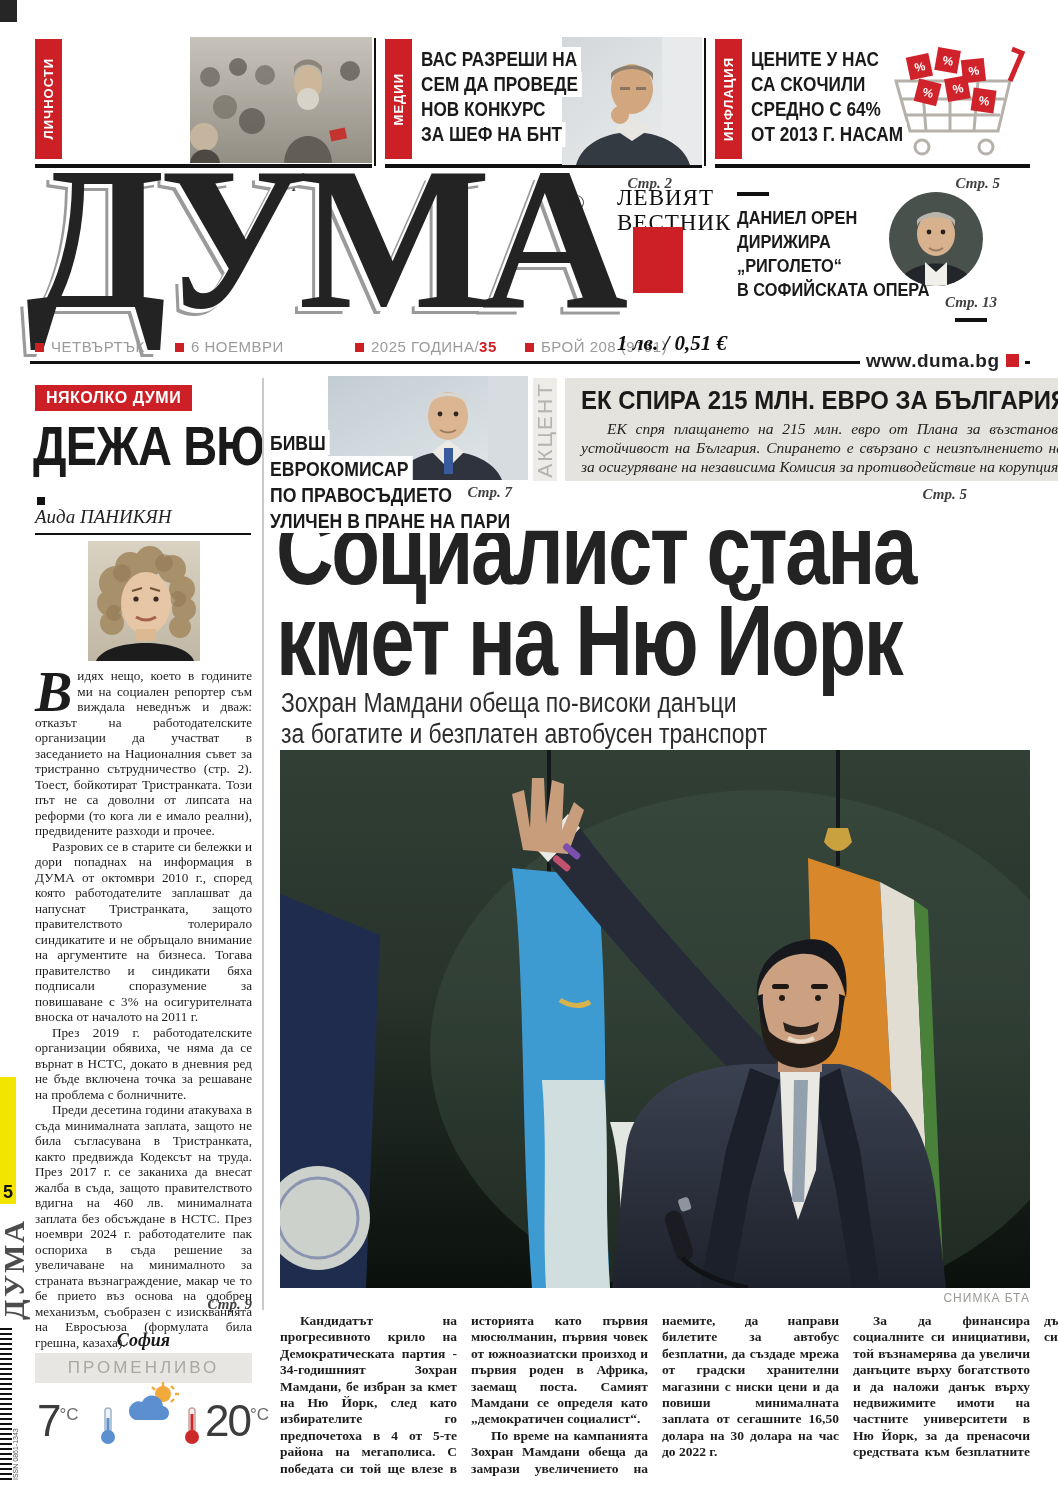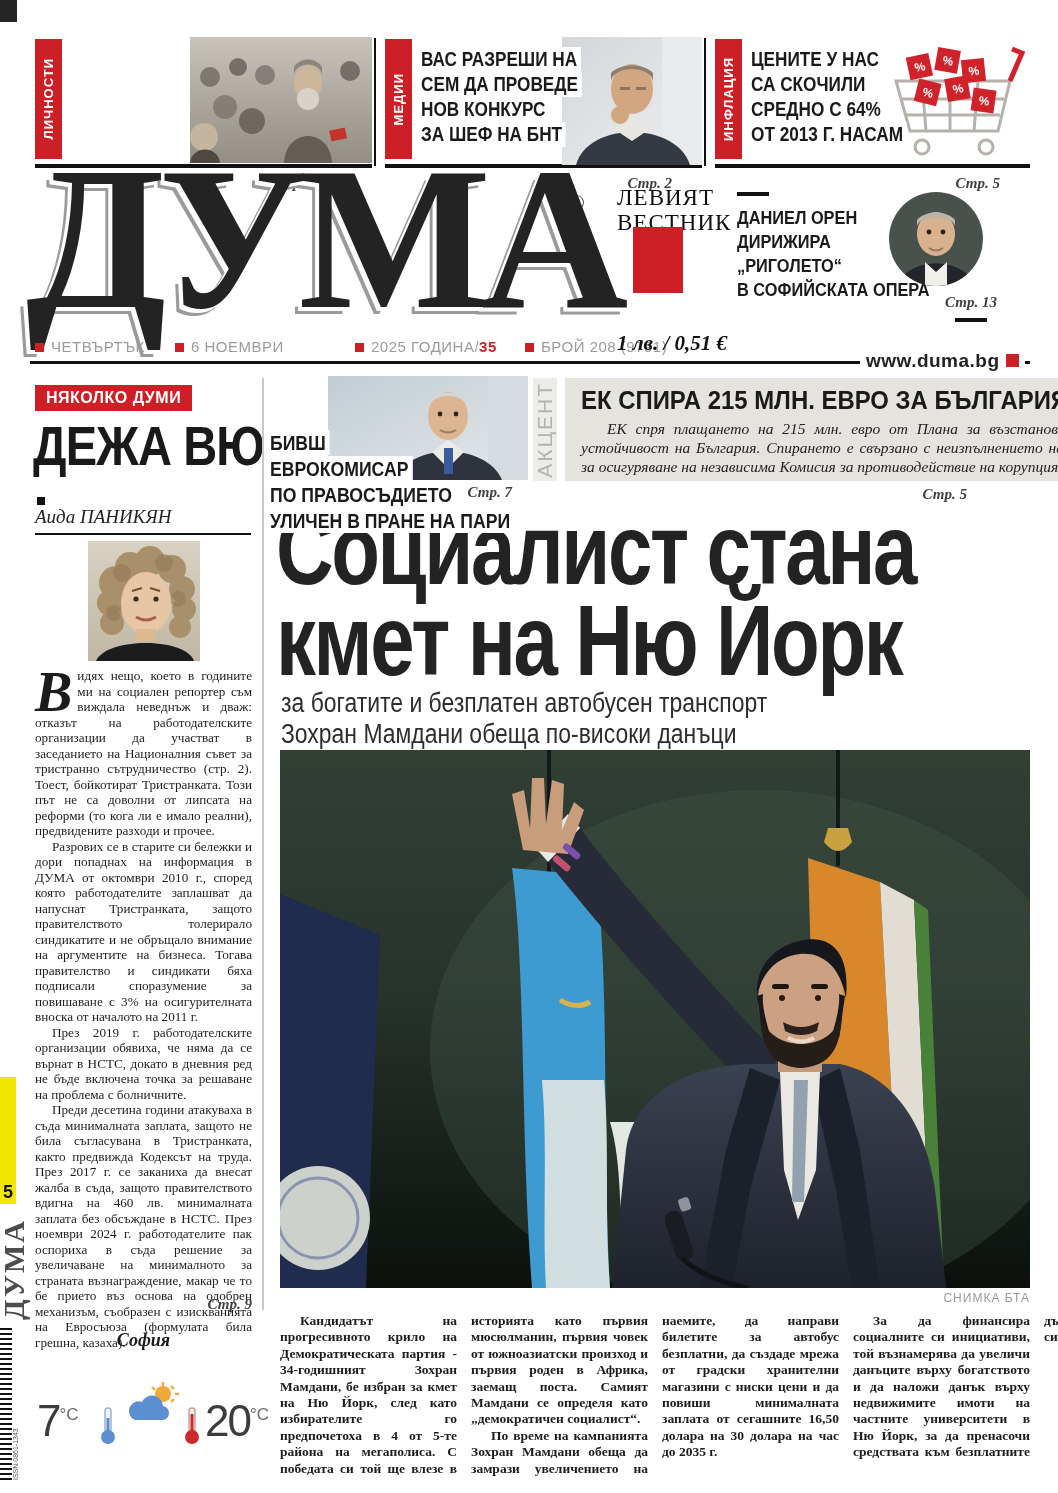--- a/index.html
+++ b/index.html
@@ -323,20 +323,21 @@
   </div>
   <div class="abs op-body">
     <p><span class="dc">В</span><span>идях нещо, което в годините ми на социален репортер съм виждала неведнъж и дваж: отказът на работодателските организации да участват в заседанието на Националния съвет за тристранно сътрудничество (стр. 2). Тоест, бойкотират Тристранката. Този път не са доволни от липсата на реформи (то кога ли е имало реални), предвидените разходи и прочее.</span></p>
     <p>Разрових се в старите си бележки и дори попаднах на информация в ДУМА от октомври 2010 г., според която работодателите заплашват да напуснат Тристранката, защото правителството толерирало синдикатите и не обръщало внимание на аргументите на бизнеса. Тогава правителство и синдикати бяха подписали споразумение за повишаване с 3% на осигурителната вноска от началото на 2011 г.</p>
     <p>През 2019 г. работодателските организации обявиха, че няма да се върнат в НСТС, докато в дневния ред не бъде включена точка за решаване на проблема с болничните.</p>
     <p>Преди десетина години атакуваха в съда минималната заплата, защото не била съгласувана в Тристранката, както предвижда Кодексът на труда. През 2017 г. се заканиха да внесат жалба в съда, защото правителството вдигна на 460 лв. минималната заплата без обсъждане в НСТС. През ноември 2024 г. работодателите пак оспориха в съда решение за увеличаване на минималното за страната възнаграждение, макар че то бе прието въз основа на одобрен механизъм, съобразен с изискванията на Евросъюза (формулата била грешна, казаха).</p>
   </div>
   <div class="abs op-ref pref">Стр. 9</div>
 
   <div class="abs w-city">София</div>
+  <div class="abs w-cond">ПРОМЕНЛИВО</div>
   <div class="abs w-row">
     <div class="w-temp w-low"><span>7</span><sup>°C</sup></div>
     <div class="w-th1">
       <svg width="18" height="40" viewBox="0 0 18 40">
         <rect x="6" y="2" width="6" height="24" rx="3" fill="#eef3f8" stroke="#9fb4c9" stroke-width="1.5"></rect>
         <rect x="7.5" y="12" width="3" height="14" fill="#5b8fd0"></rect>
         <circle cx="9" cy="31" r="7" fill="#5b8fd0"></circle>
       </svg>
     </div>
     <div class="w-cloud">
@@ -401,22 +402,22 @@
       <div class="acc-body">ЕК спря плащането на 215 млн. евро от Плана за възстановяване и устойчивост на България. Спирането е свързано с неизпълнението на целта за осигуряване на независима Комисия за противодействие на корупцията.</div>
     </div>
   </div>
   <div class="abs acc-ref pref">Стр. 5</div>
 
   <div class="abs hl">
     <div><span class="cond">Социалист стана</span></div>
     <div><span class="cond">кмет на Ню Йорк</span></div>
   </div>
   <div class="abs sub">
+    <div><span class="cond">Зохран Мамдани обеща по-високи данъци</span></div>
     <div><span class="cond">за богатите и безплатен автобусен транспорт</span></div>
-    <div><span class="cond">Зохран Мамдани обеща по-високи данъци</span></div>
   </div>
 
   <div class="abs photo">
     <svg width="750" height="538" viewBox="0 0 750 538" preserveAspectRatio="none">
       <defs>
         <linearGradient id="pbg" x1="0" y1="0" x2="0" y2="1">
           <stop offset="0" stop-color="#313f35"></stop>
             <stop offset=".45" stop-color="#27332b"></stop>
             <stop offset="1" stop-color="#0b100d"></stop>
         </linearGradient>
@@ -468,18 +469,18 @@
       <path d="M508 288 q13 7 26 0" stroke="#e8d9c8" stroke-width="4" fill="none"></path>
       <rect x="390" y="460" width="18" height="52" rx="9" fill="#1a1c21" transform="rotate(-18 399 486)"></rect>
       <rect x="399" y="448" width="11" height="13" rx="3" fill="#8d949c" transform="rotate(-18 404 454)"></rect>
       <path d="M402 508 C420 526 448 534 468 538" stroke="#101215" stroke-width="5" fill="none"></path>
     </svg>
   </div>
   <div class="abs credit">СНИМКА БТА</div>
 
   <div class="abs story">
     <p>Кандидатът на прогресивното крило на Демократическата партия - 34-годишният Зохран Мамдани, бе избран за кмет на Ню Йорк, след като избирателите го предпочетоха в 4 от 5-те района на мегаполиса. С победата си той ще влезе в историята като първия мюсюлманин, първия човек от южноазиатски произход и първия роден в Африка, заемащ поста. Самият Мамдани се определя като „демократичен социалист“.</p>
-    <p>По време на кампанията Зохран Мамдани обеща да замрази увеличението на наемите, да направи билетите за автобус безплатни, да създаде мрежа от градски хранителни магазини с ниски цени и да повиши минималната заплата от сегашните 16,50 долара на 30 долара на час до 2035 г.</p>
+    <p>По време на кампанията Зохран Мамдани обеща да замрази увеличението на наемите, да направи билетите за автобус безплатни, да създаде мрежа от градски хранителни магазини с ниски цени и да повиши минималната заплата от сегашните 16,50 долара на 30 долара на час до 2022 г.</p>
     <p>За да финансира социалните си инициативи, той възнамерява да увеличи данъците върху богатството и да наложи данък върху недвижимите имоти на частните университети в Ню Йорк, за да пренасочи средствата към безплатните държавни университетски системи.</p>
     <div class="story-ref pref">Стр. 7</div>
   </div>
 
 </div>
 
 </body></html>

